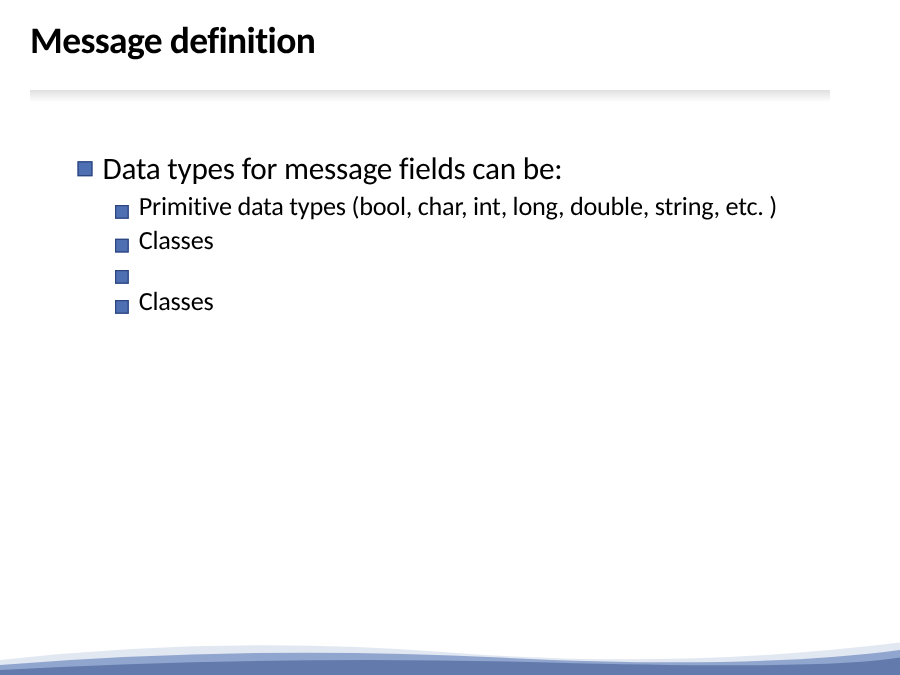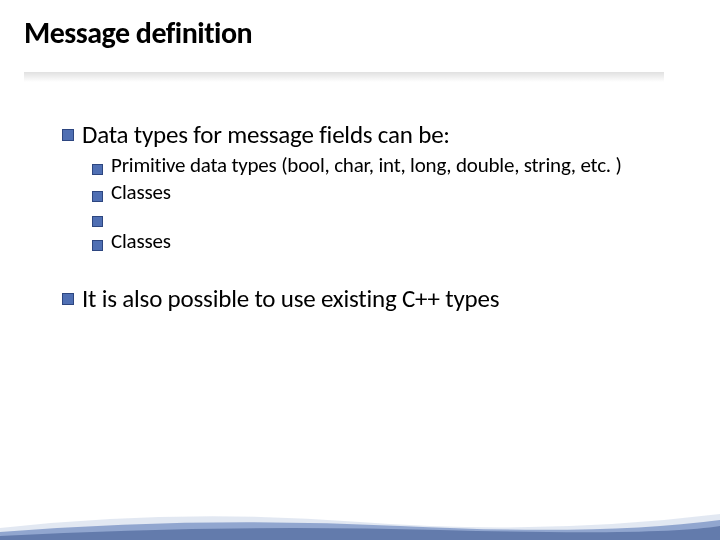--- a/index.html
+++ b/index.html
@@ -115,24 +115,20 @@
     <div class="l2">
       <span class="bullet"></span>
     </div>
     <div class="l2">
       <span class="bullet"></span>
       <span class="text">Classes</span>
     </div>
 
     <div class="gap"></div>
 
-    <div class="l1">
-      <span class="bullet"></span>
-      <span class="text">It is also possible to use existing C++ types</span>
-    </div>
 
   </div>
 
   <svg class="footer-curve" viewBox="0 0 720 40" preserveAspectRatio="none">
     <path d="M0,28 Q180,8 360,22 T720,14 L720,40 L0,40 Z" fill="#cfd9ea" opacity="0.6"></path>
     <path d="M0,32 Q200,16 400,26 T720,20 L720,40 L0,40 Z" fill="#4f6fb3" opacity="0.55"></path>
     <path d="M0,36 Q220,24 440,30 T720,26 L720,40 L0,40 Z" fill="#2d4680" opacity="0.45"></path>
   </svg>
 
 </div>

